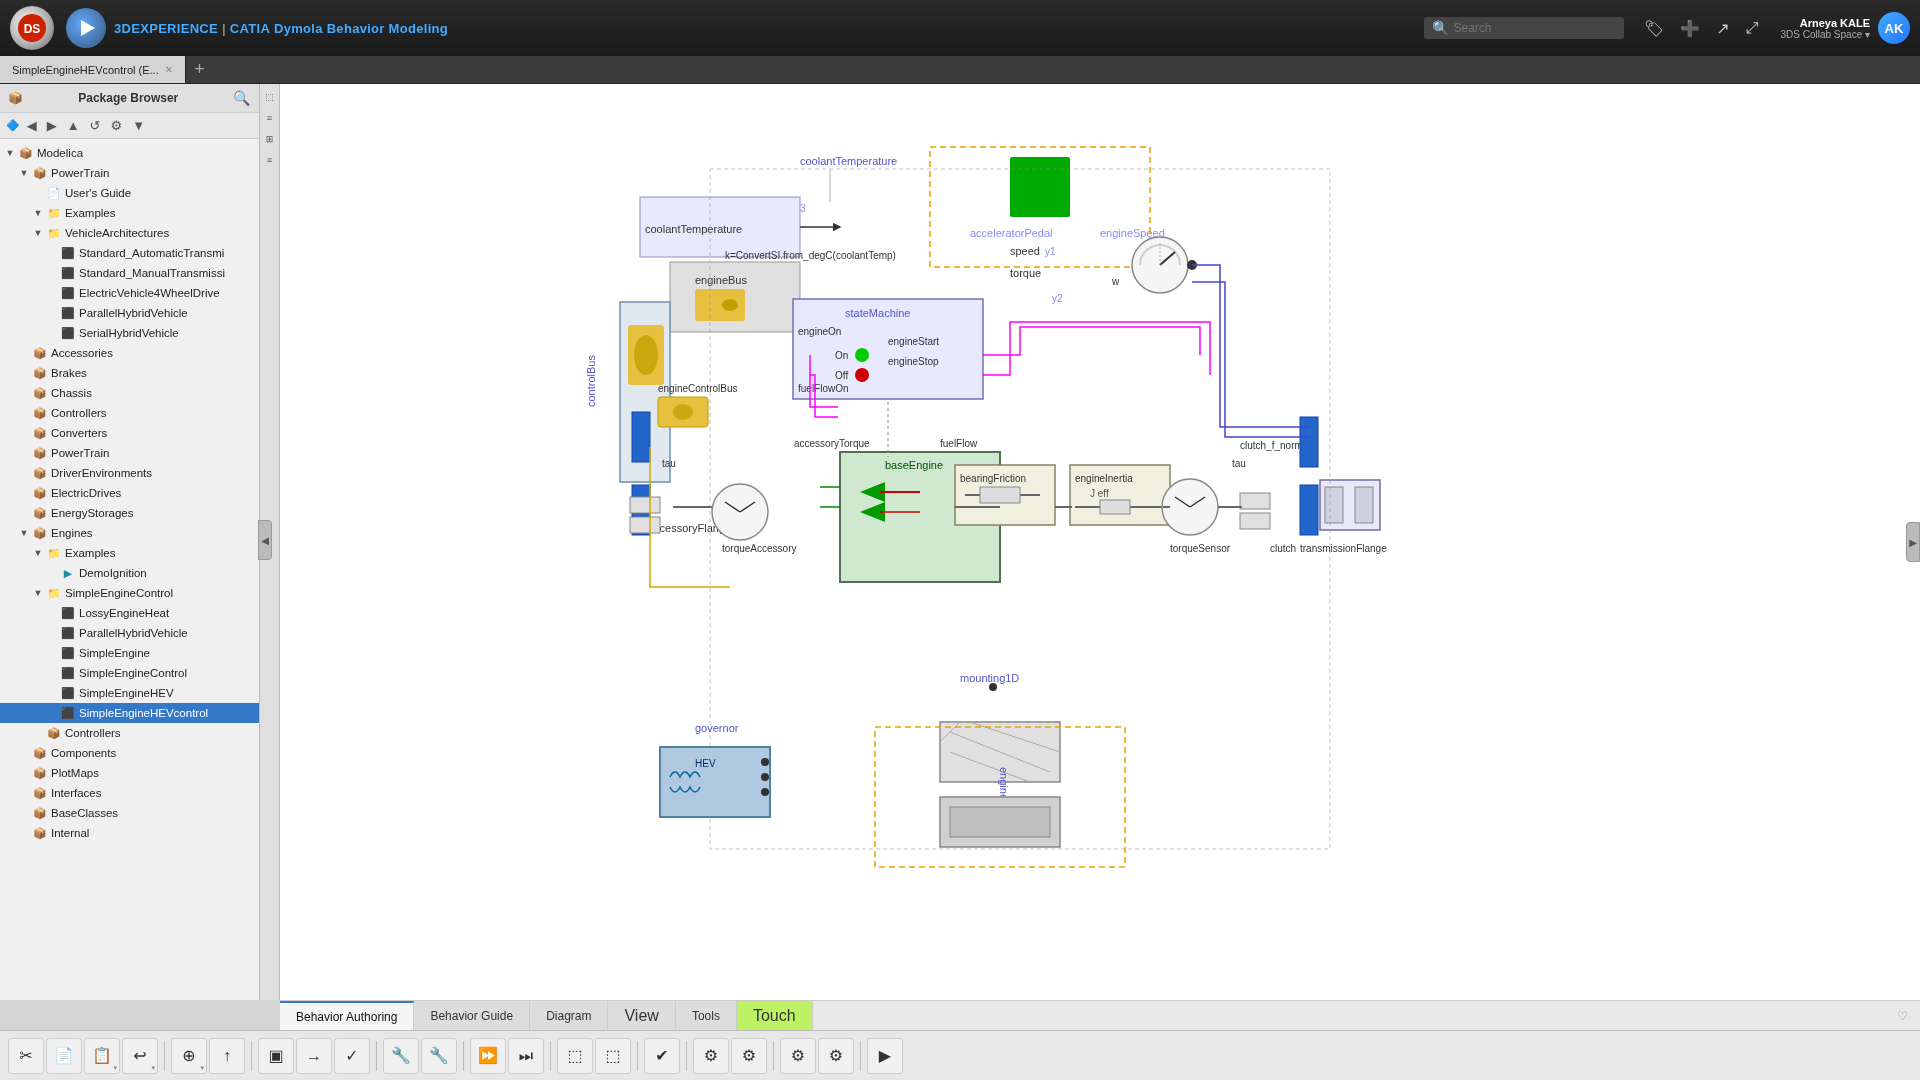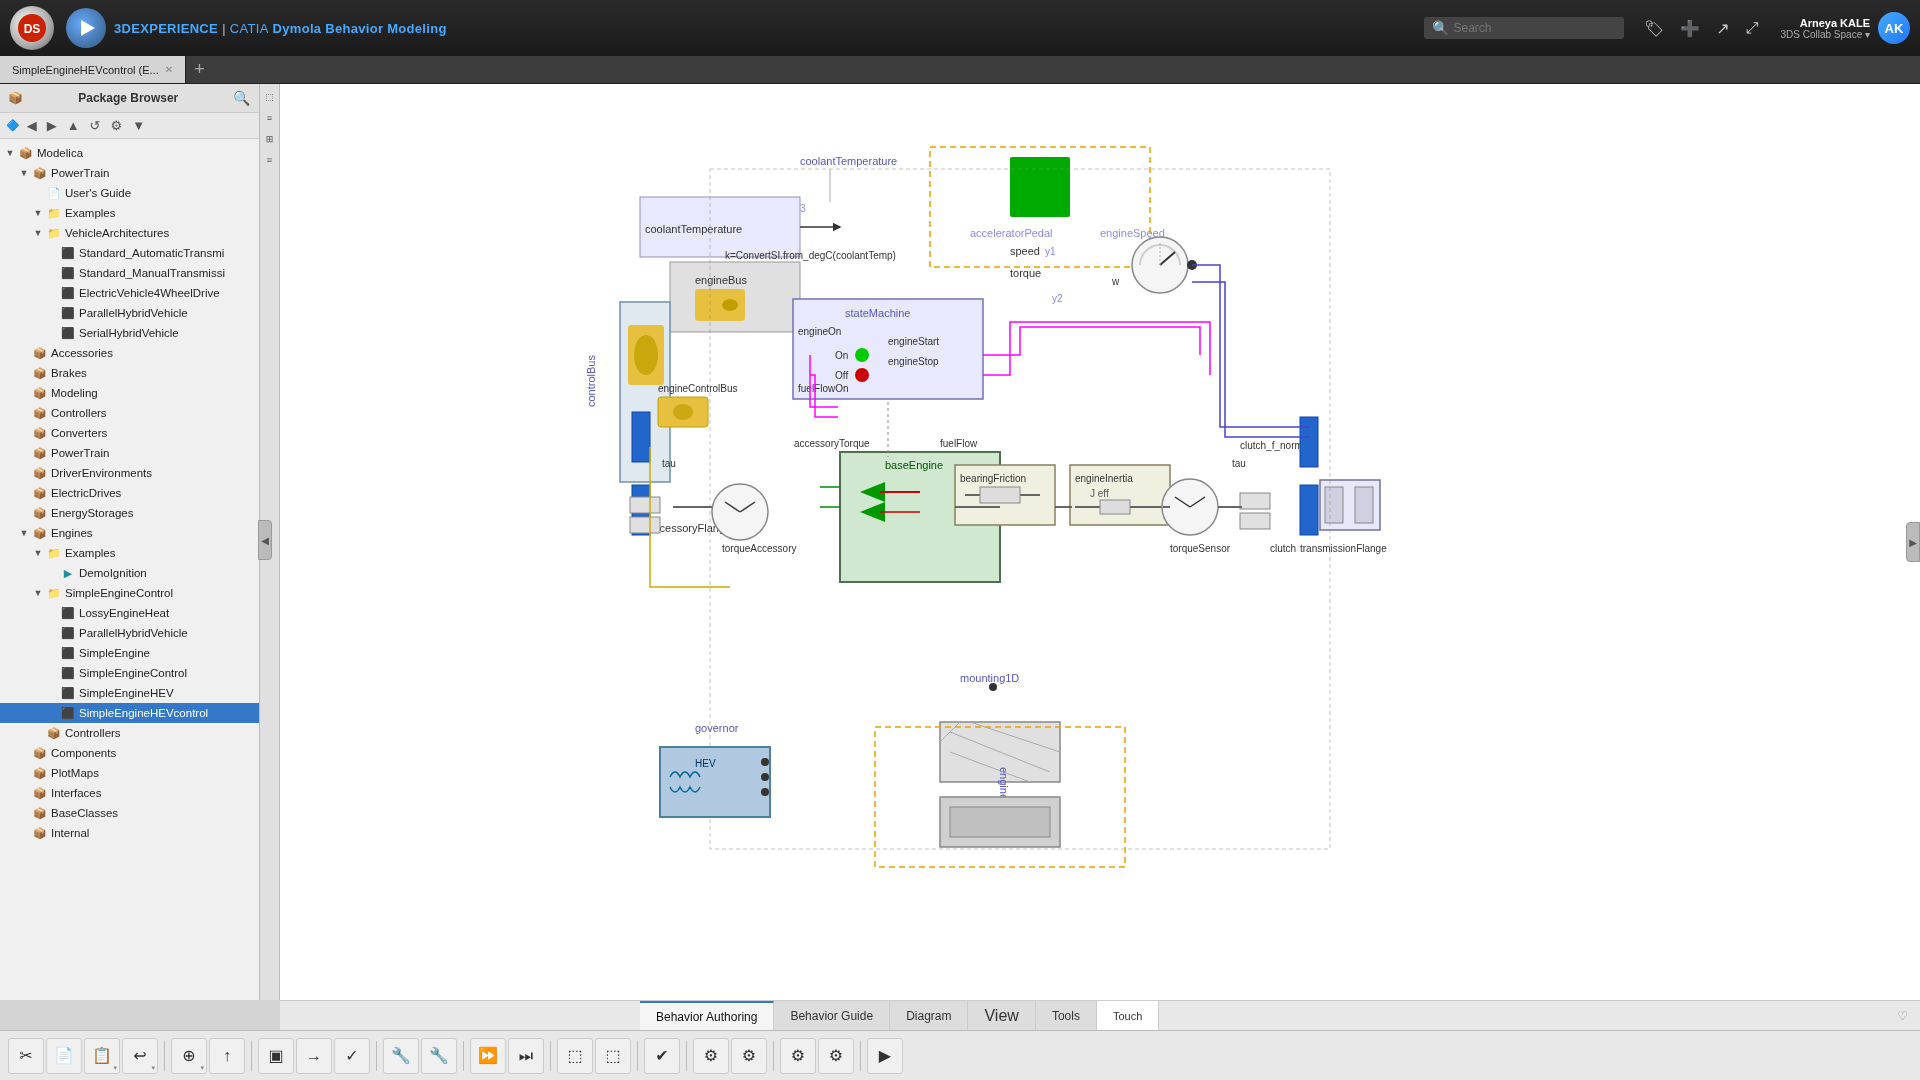--- a/index.html
+++ b/index.html
@@ -156,21 +156,20 @@
       display: flex; align-items: center; justify-content: center;
       cursor: pointer; z-index: 10; color: #555; font-size: 10px;
     }
 
     
     #bottom-tabs {
       height: 30px;
       background: #e8e8e8;
       border-top: 1px solid #ccc;
       display: flex; align-items: stretch;
-      padding-left: 360px;
     }
     #bottom-tabs .btab {
       padding: 0 16px;
       display: flex; align-items: center;
       font-size: 12px; color: #333;
       border-right: 1px solid #ccc;
       cursor: pointer; background: #ddd;
     }
     #bottom-tabs .btab.active {
       background: #f5f5f5;
@@ -231,21 +230,21 @@
       <circle cx="15" cy="15" r="14" fill="#cc2200"></circle>
       <text x="15" y="20" text-anchor="middle" fill="white" font-size="12" font-weight="bold">DS</text>
     </svg>
   </div>
   <div class="logo-play">
     <div class="play-triangle"></div>
   </div>
   <div class="app-title">
     <span>3DEXPERIENCE</span>
     <span style="color:#888"> | </span>
-    <span style="color:#4af; font-weight:400">CATIA</span>
+    <span style="color:#4af; font-weight:700">CATIA</span>
     <span style="color:#ccc"> </span>
     <span>Dymola Behavior Modeling</span>
   </div>
   <div class="search-bar">
     <span class="search-icon">🔍</span>
     <input type="text" placeholder="Search" style="">
   </div>
   <div class="top-actions">
     <button class="btn">🏷</button>
     <button class="btn">➕</button>
@@ -355,21 +354,21 @@
         <div class="tree-item">
           <span class="indent" style="width: 14px;"></span>
           <span class="expand-btn"> </span>
           <span class="node-icon" style="color: rgb(232, 160, 32);">📦</span>
           <span>Brakes</span>
         </div>
         <div class="tree-item">
           <span class="indent" style="width: 14px;"></span>
           <span class="expand-btn"> </span>
           <span class="node-icon" style="color: rgb(232, 160, 32);">📦</span>
-          <span>Modeling</span>
+          <span>Chassis</span>
         </div>
         <div class="tree-item">
           <span class="indent" style="width: 14px;"></span>
           <span class="expand-btn"> </span>
           <span class="node-icon" style="color: rgb(232, 160, 32);">📦</span>
           <span>Controllers</span>
         </div>
         <div class="tree-item">
           <span class="indent" style="width: 14px;"></span>
           <span class="expand-btn"> </span>
@@ -719,21 +718,21 @@
   </div>
 
 </div>
 
 <div id="bottom-tabs" style="position:absolute;bottom:50px;left:280px;right:0;height:30px;background:#e8e8e8;border-top:1px solid #ccc;display:flex;align-items:stretch;">
 <div class="btab active" style="padding: 0px 16px; display: flex; align-items: center; font-size: 12px; color: rgb(17, 17, 17); border-right: 1px solid rgb(204, 204, 204); cursor: pointer; background: rgb(245, 245, 245); border-top: 2px solid rgb(52, 120, 199);">Behavior Authoring</div>
     <div class="btab" style="padding: 0px 16px; display: flex; align-items: center; font-size: 12px; color: rgb(51, 51, 51); border-right: 1px solid rgb(204, 204, 204); cursor: pointer; background: rgb(221, 221, 221);">Behavior Guide</div>
     <div class="btab" style="padding: 0px 16px; display: flex; align-items: center; font-size: 12px; color: rgb(51, 51, 51); border-right: 1px solid rgb(204, 204, 204); cursor: pointer; background: rgb(221, 221, 221);">Diagram</div>
     <div class="btab" style="padding: 0px 16px; display: flex; align-items: center; font-size: 16px; color: rgb(51, 51, 51); border-right: 1px solid rgb(204, 204, 204); cursor: pointer; background: rgb(221, 221, 221);">View</div>
     <div class="btab" style="padding: 0px 16px; display: flex; align-items: center; font-size: 12px; color: rgb(51, 51, 51); border-right: 1px solid rgb(204, 204, 204); cursor: pointer; background: rgb(221, 221, 221);">Tools</div>
-    <div class="btab" style="padding: 0px 16px; display: flex; align-items: center; font-size: 11px; color: rgb(51, 51, 51); border-right: 1px solid rgb(204, 204, 204); cursor: pointer; background: #ffffff;">Touch</div>
+    <div class="btab" style="padding: 0px 16px; display: flex; align-items: center; font-size: 16px; color: rgb(51, 51, 51); border-right: 1px solid rgb(204, 204, 204); cursor: pointer; background: #bef264;">Touch</div>
     <div style="margin-left: auto; padding: 0px 12px; display: flex; align-items: center; color: rgb(136, 136, 136); cursor: pointer;">♡</div>
   </div>
 
 <div id="bottom-toolbar" style="position:absolute;bottom:0;left:0;right:0;height:50px;background:#e8e8e8;border-top:1px solid #bbb;display:flex;align-items:center;padding:0 8px;gap:2px;">
 <div class="tb-btn" style="width: 36px; height: 36px; background: rgb(240, 240, 240); border: 1px solid rgb(204, 204, 204); border-radius: 3px; display: flex; align-items: center; justify-content: center; cursor: pointer; color: rgb(51, 51, 51); font-size: 16px; flex-shrink: 0; position: relative;">✂</div>
     <div class="tb-btn" style="width: 36px; height: 36px; background: rgb(240, 240, 240); border: 1px solid rgb(204, 204, 204); border-radius: 3px; display: flex; align-items: center; justify-content: center; cursor: pointer; color: rgb(51, 51, 51); font-size: 16px; flex-shrink: 0; position: relative;">📄</div>
     <div class="tb-btn" style="width: 36px; height: 36px; background: rgb(240, 240, 240); border: 1px solid rgb(204, 204, 204); border-radius: 3px; display: flex; align-items: center; justify-content: center; cursor: pointer; color: rgb(51, 51, 51); font-size: 16px; flex-shrink: 0; position: relative;">📋<span style="position: absolute; bottom: 1px; right: 2px; font-size: 7px; color: rgb(136, 136, 136);">▾</span></div>
     <div class="tb-btn" style="width: 36px; height: 36px; background: rgb(240, 240, 240); border: 1px solid rgb(204, 204, 204); border-radius: 3px; display: flex; align-items: center; justify-content: center; cursor: pointer; color: rgb(51, 51, 51); font-size: 16px; flex-shrink: 0; position: relative;">↩<span style="position: absolute; bottom: 1px; right: 2px; font-size: 7px; color: rgb(136, 136, 136);">▾</span></div>
     <div style="width: 1px; height: 30px; background: rgb(187, 187, 187); margin: 0px 4px;"></div>
     <div class="tb-btn" style="width: 36px; height: 36px; background: rgb(240, 240, 240); border: 1px solid rgb(204, 204, 204); border-radius: 3px; display: flex; align-items: center; justify-content: center; cursor: pointer; color: rgb(51, 51, 51); font-size: 16px; flex-shrink: 0; position: relative;">⊕<span style="position: absolute; bottom: 1px; right: 2px; font-size: 7px; color: rgb(136, 136, 136);">▾</span></div>

